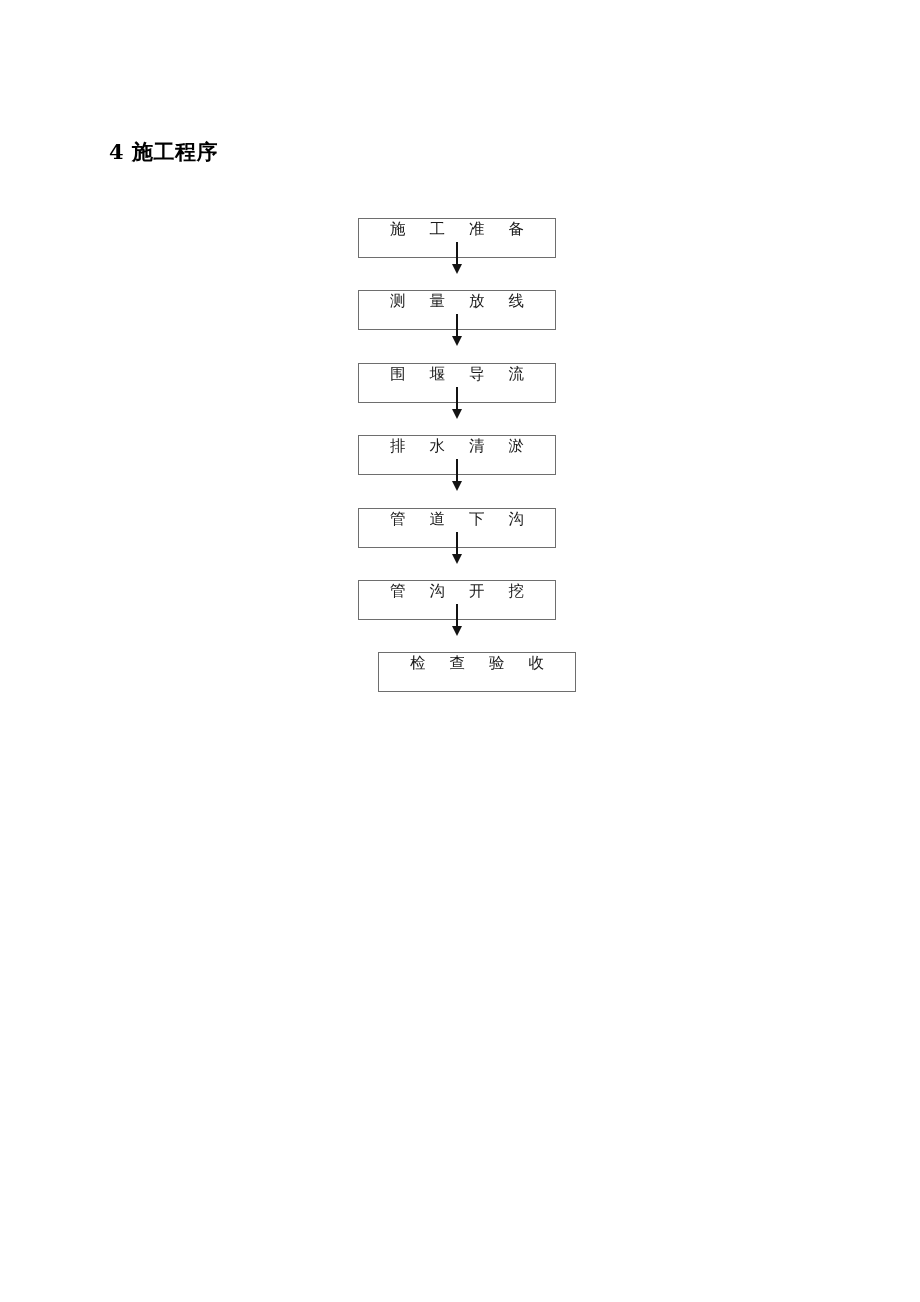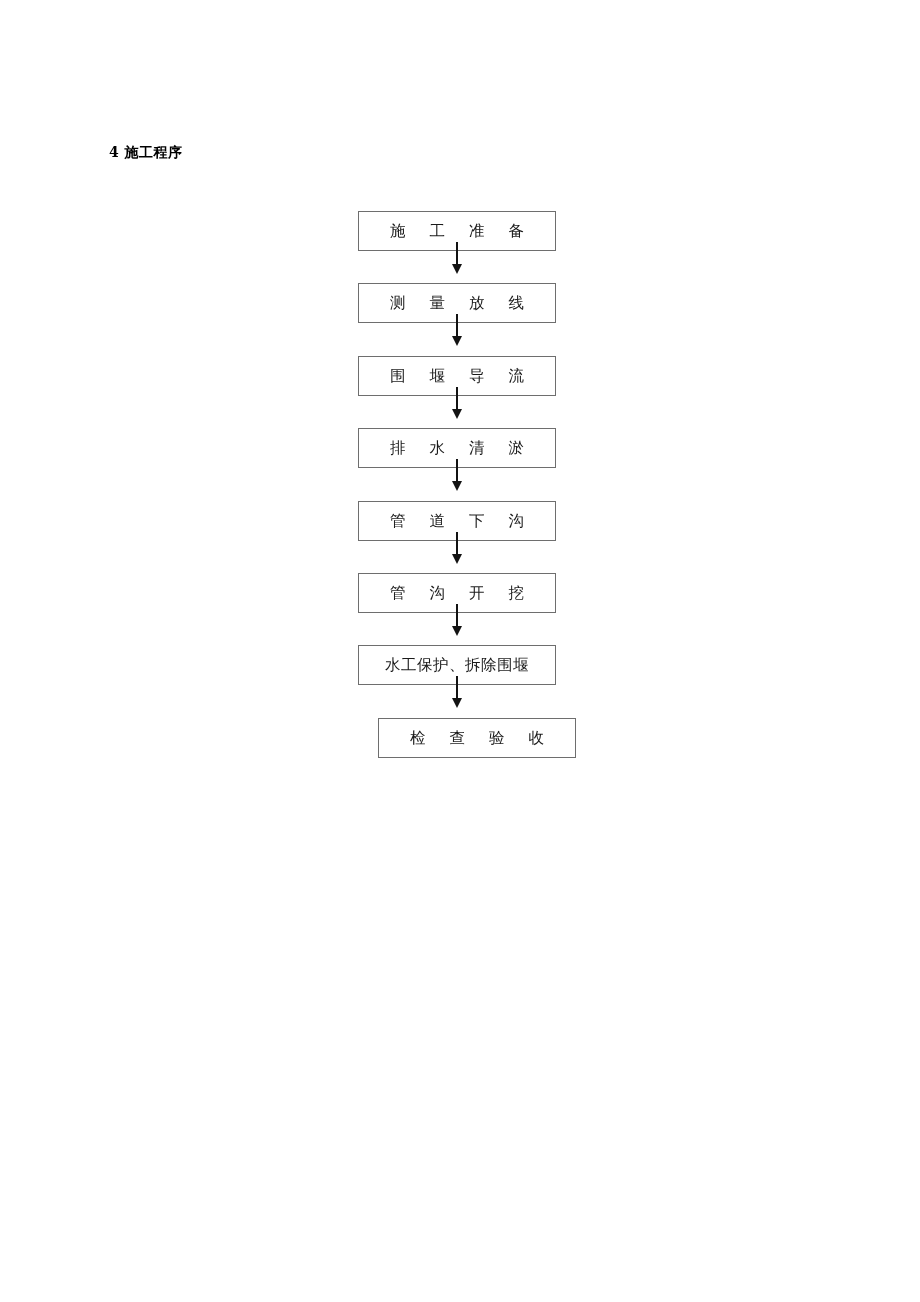--- a/index.html
+++ b/index.html
@@ -24,21 +24,21 @@
     height: 1302px;
   }
 
   
   #section-heading {
     position: absolute;
     left: 109px;
     top: 140px;
     font-family: "DejaVu Serif", "Liberation Serif", serif;
     font-weight: bold;
-    font-size: 14px;
+    font-size: 21px;
     line-height: 24px;
     letter-spacing: 0.5px;
     color: #000000;
     white-space: nowrap;
   }
 
   
   #flowchart {
     position: absolute;
     left: 358px;
@@ -49,28 +49,27 @@
   .flow-step {
     position: relative;
     width: 198px;
     height: 72.4px;
   }
   .flow-step:last-child { height: 24px; margin-left: 20px; }
 
   .flow-box {
     position: absolute;
     left: 0;
-    top: 9px;
+    top: 16px;
     box-sizing: border-box;
     width: 198px;
     height: 40px;
     border: 1.6px solid #6e6e6e;
     background: #ffffff;
     display: flex;
-    align-items: center;
     justify-content: center;
   }
 
   .flow-box-label {
     font-family: "DejaVu Serif", "Liberation Serif", serif;
     font-size: 15.5px;
     line-height: 20px;
     color: #1a1a1a;
     white-space: nowrap;
     text-align: center;
@@ -168,27 +167,18 @@
         <div class="flow-box">
           <span class="flow-box-label spaced">管 沟 开 挖</span>
         </div>
         <div class="flow-arrow">
           <span class="shaft"></span>
           <span class="head"></span>
         </div>
       </div>
       <div class="flow-step">
         <div class="flow-box">
-          <span class="flow-box-label tight">水工保护、拆除围堰</span>
-        </div>
-        <div class="flow-arrow">
-          <span class="shaft"></span>
-          <span class="head"></span>
-        </div>
-      </div>
-      <div class="flow-step">
-        <div class="flow-box">
           <span class="flow-box-label spaced">检 查 验 收</span>
         </div>
       </div>
     </div>
 
 </div>
 
 </body></html>

